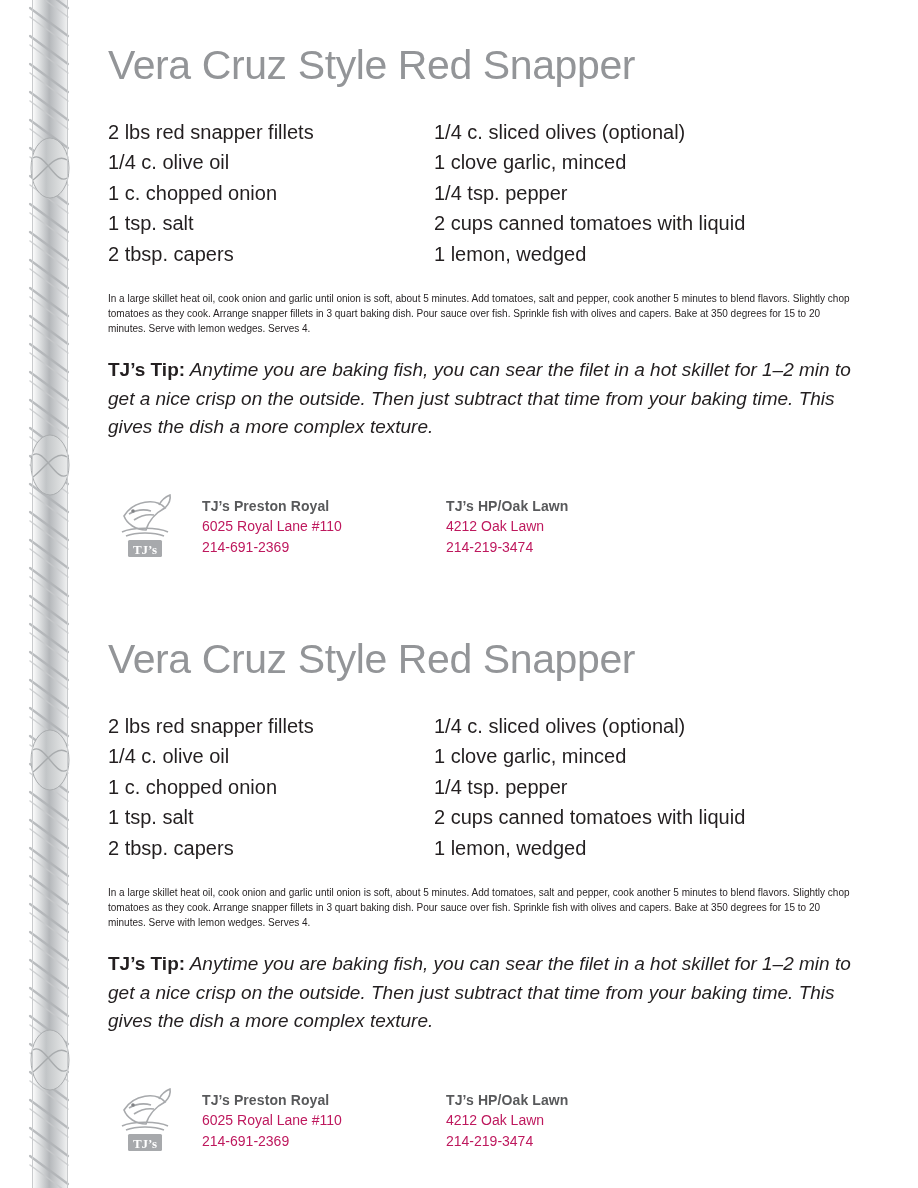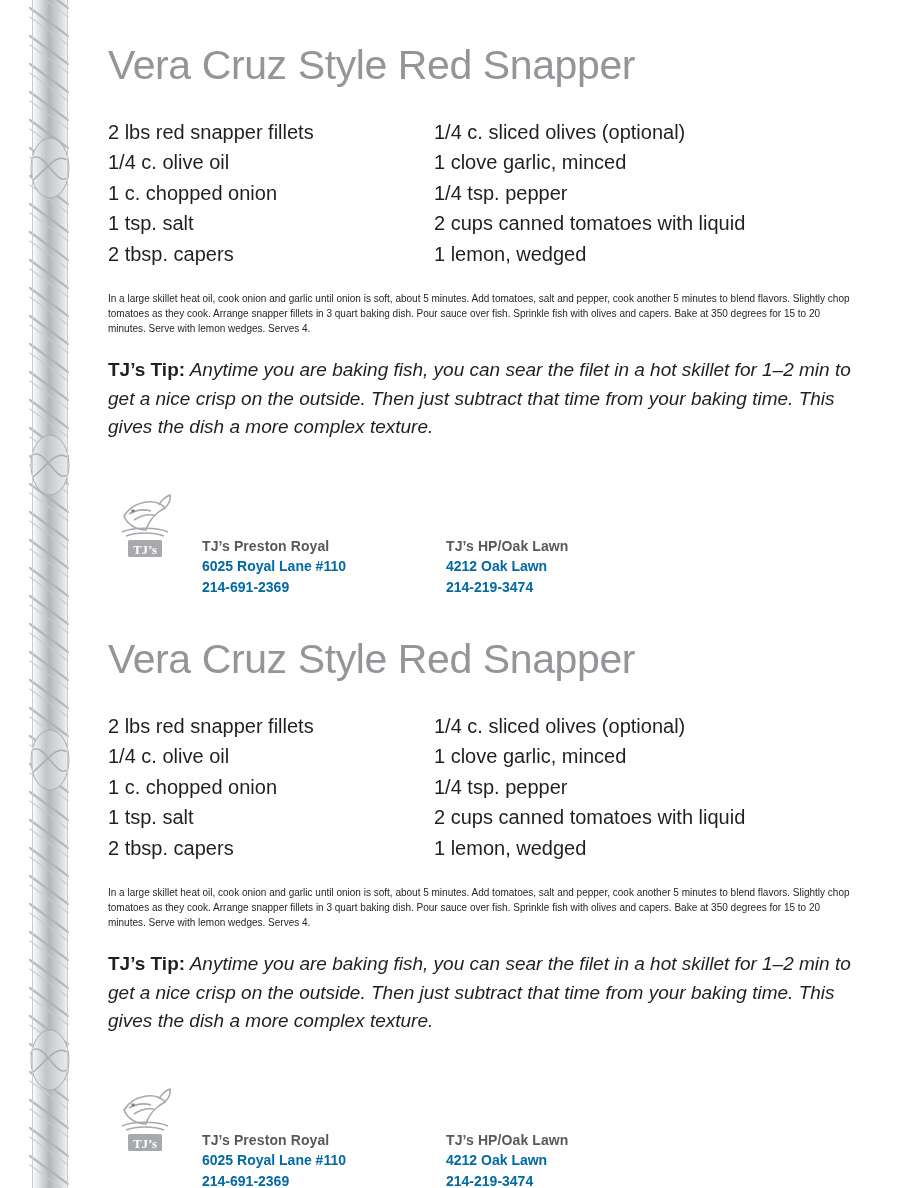--- a/index.html
+++ b/index.html
@@ -102,25 +102,23 @@
   .loc {
     font-size: 14px;
     line-height: 1.48;
   }
   .loc.first { width: 244px; }
   .loc-name {
     font-weight: bold;
     color: #58595b;
     font-size: 14px;
     letter-spacing: 0.1px;
-    margin-top: 40px;
   }
   .loc-addr, .loc-phone {
-    color: #0369a1;
-    font-weight: bold;
+    color: #be185d;
   }
 </style>
 </head>
 <body>
 
 <div class="rope-strip">
   <svg width="44" height="1188" viewBox="0 0 44 1188" xmlns="http://www.w3.org/2000/svg" aria-hidden="true">
     <defs>
       <linearGradient id="ropeShade" x1="0" y1="0" x2="1" y2="0">
         <stop offset="0%" stop-color="#ffffff"></stop>

